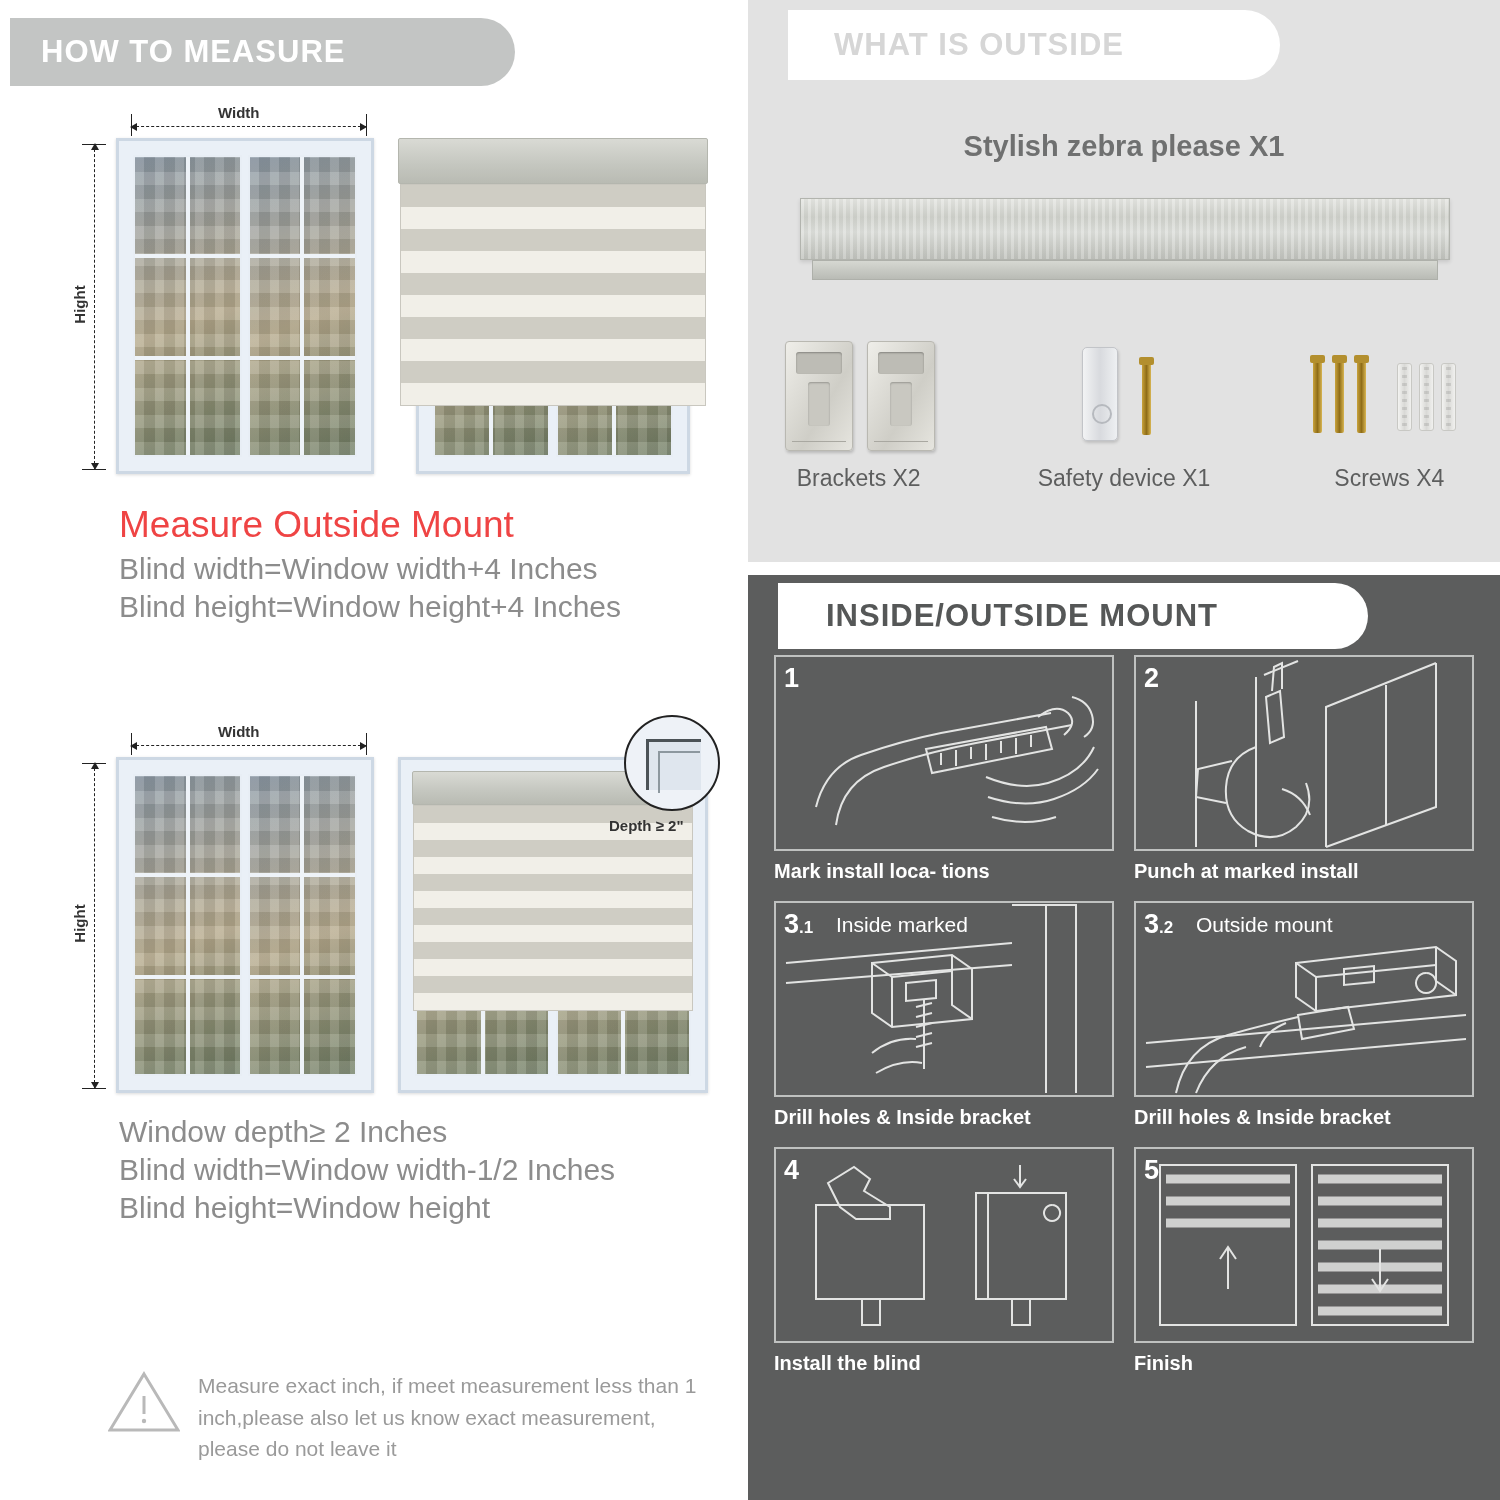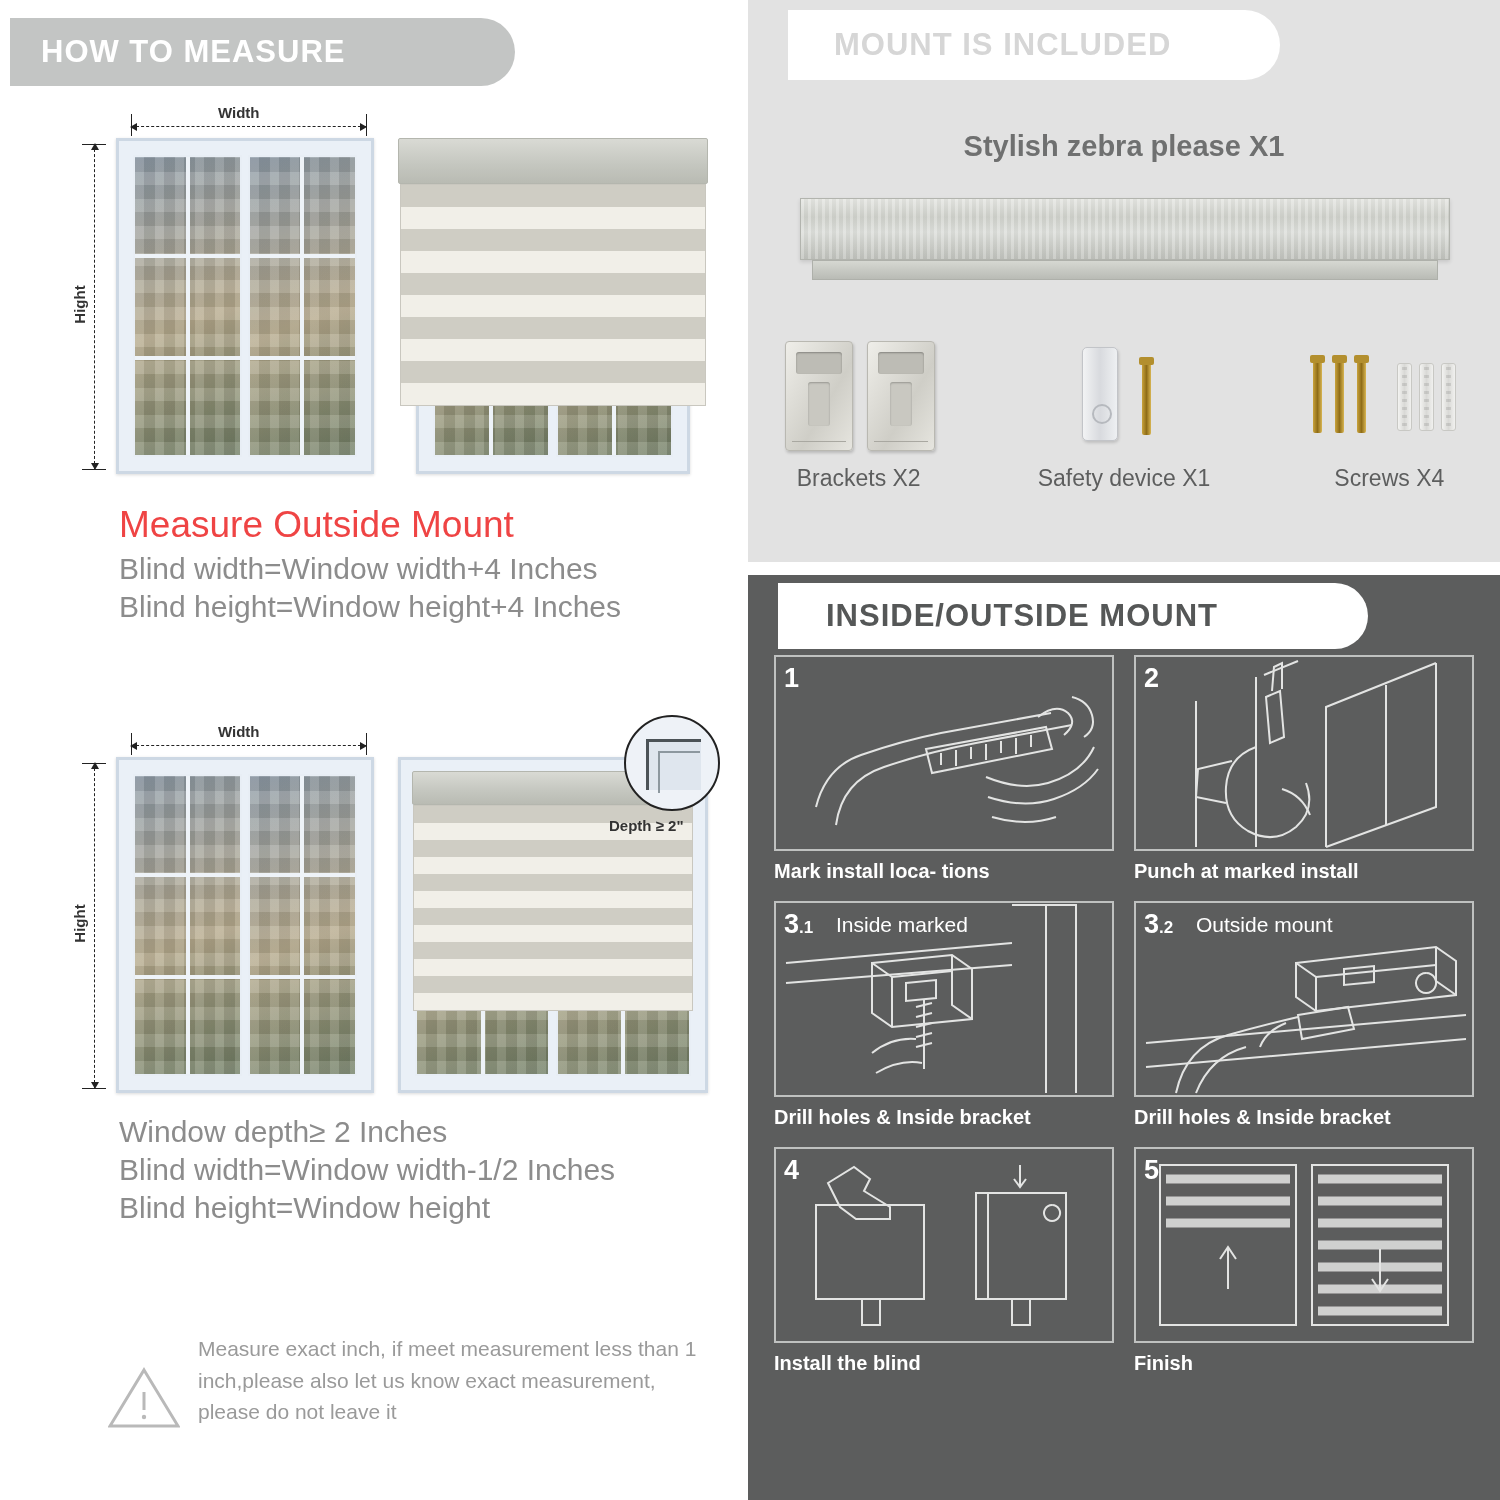--- a/index.html
+++ b/index.html
@@ -253,25 +253,25 @@
     position: absolute;
     font-size: 15px;
     color: #333;
     font-weight: bold;
   }
 
   
   .note {
     position: absolute;
     left: 108px;
-    top: 1333px;
+    top: 1370px;
     width: 600px;
     display: flex;
     gap: 18px;
-    align-items: flex-end;
+    align-items: flex-start;
   }
   .tri {
     width: 0; height: 0;
     border-left: 36px solid transparent;
     border-right: 36px solid transparent;
     border-bottom: 62px solid transparent;
     position: relative;
     flex: none;
   }
   .tri svg { position: absolute; left: -36px; top: 0; }
@@ -553,21 +553,21 @@
           <circle cx="36" cy="51" r="2.2" fill="#b9b9b9"></circle>
         </svg>
       </span>
       <span class="note-text">Measure exact inch, if meet measurement less than 1 inch,please also let us know exact measurement, please do not leave it</span>
     </div>
   </div>
 
   <div class="right-col">
 
     <div class="panel-included">
-      <div class="tab-heading tab-included">MOUNT IS INCLUDED</div>
+      <div class="tab-heading tab-included">WHAT IS OUTSIDE</div>
 
       <div class="inc-title">Stylish zebra please X1</div>
 
       <div class="blind-product">
         <div class="bar"></div>
         <div class="lip"></div>
       </div>
 
       <div class="parts-row">
 

